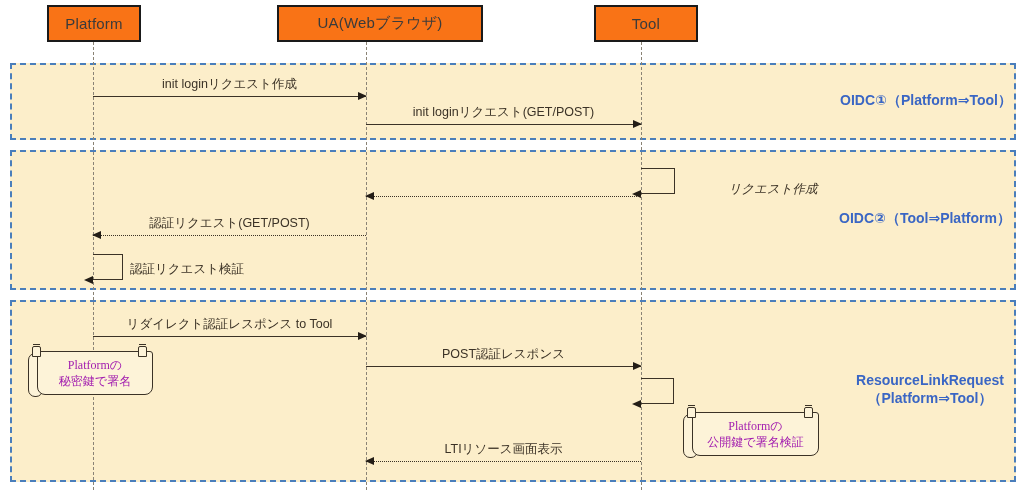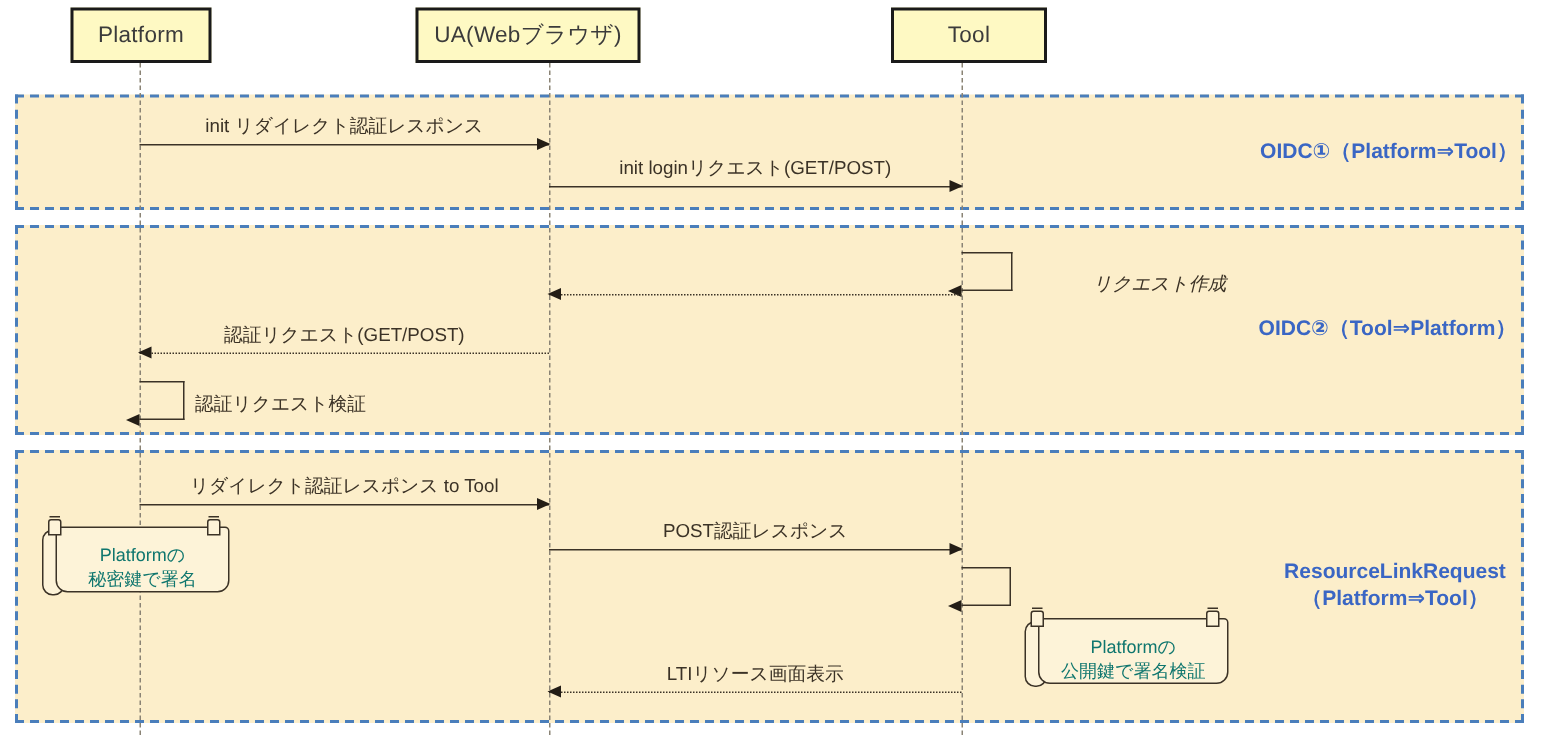--- a/index.html
+++ b/index.html
@@ -2,21 +2,21 @@
 <html><head>
 <meta charset="utf-8">
 <style>
   html,body{margin:0;padding:0;background:#ffffff;}
   body{font-family:"Liberation Sans","DejaVu Sans",sans-serif;}
   #canvas{position:relative;width:1036px;height:490px;background:#ffffff;overflow:hidden;}
 
   
   .participant{
     position:absolute;
-    background:#fef9c3;
+    background:#f97316;
     border:2px solid #1a1a1a;
     display:flex;align-items:center;justify-content:center;
     color:#3b3b3b;
     font-size:15px;
     letter-spacing:.2px;
     box-sizing:border-box;
   }
 
   
   .lifeline{
@@ -89,23 +89,24 @@
     position:absolute;
     box-sizing:border-box;
   }
   .note .body{
     position:absolute;
     left:9px;right:0;top:0;bottom:0;
     background:#fdf3d8;
     border:1.6px solid #3b3226;
     border-radius:3px 3px 8px 8px;
     display:flex;flex-direction:column;
-    align-items:center;justify-content:flex-end;
-    font-size:12px;color:#0f766e;line-height:1.35;
+    align-items:center;justify-content:center;
+    font-size:12px;color:#a21caf;line-height:1.35;
     text-align:center;
+    font-family:Liberation Serif, serif;
   }
   .note .roll{
     position:absolute;
     left:0;top:2px;bottom:-2px;width:13px;
     background:#fdf3d8;
     border:1.6px solid #3b3226;
     border-radius:7px;
   }
   .note .clip{
     position:absolute;
@@ -132,21 +133,21 @@
   <div class="frame" style="left:10px;top:150px;width:1006px;height:140px;"></div>
   <div class="frame" style="left:10px;top:300px;width:1006px;height:182px;"></div>
 
   <div class="lifeline" style="left:93px;top:42px;height:448px;"></div>
   <div class="lifeline" style="left:366px;top:42px;height:448px;"></div>
   <div class="lifeline" style="left:641px;top:42px;height:448px;"></div>
 
   <div class="participant" style="left:47px;top:5px;width:94px;height:37px;">
     <span>Platform</span>
   </div>
-  <div class="participant" style="left:277px;top:5px;width:150px;height:37px;">
+  <div class="participant" style="left:277px;top:5px;width:206px;height:37px;">
     <span>UA(Webブラウザ)</span>
   </div>
   <div class="participant" style="left:594px;top:5px;width:104px;height:37px;">
     <span>Tool</span>
   </div>
 
   <div class="section-label" style="left:826px;top:92px;width:200px;">
     <span>OIDC①（Platform⇒Tool）</span>
   </div>
   <div class="section-label" style="left:835px;top:372px;width:190px;">
@@ -155,21 +156,21 @@
   </div>
   <div class="section-label" style="left:820px;top:210px;width:210px;">
     <span>OIDC②（Tool⇒Platform）</span>
   </div>
 
   <div class="msg to-right" style="left:93px;top:96px;width:273px;">
     <div class="line"></div>
     <div class="head"></div>
   </div>
   <div class="msg-label" style="left:93px;top:76px;width:273px;">
-    <span>init リダイレクト認証レスポンス</span>
+    <span>init loginリクエスト作成</span>
   </div>
 
   <div class="msg to-right" style="left:366px;top:124px;width:275px;">
     <div class="line"></div>
     <div class="head"></div>
   </div>
   <div class="msg-label" style="left:366px;top:104px;width:275px;">
     <span>init loginリクエスト(GET/POST)</span>
   </div>
 

